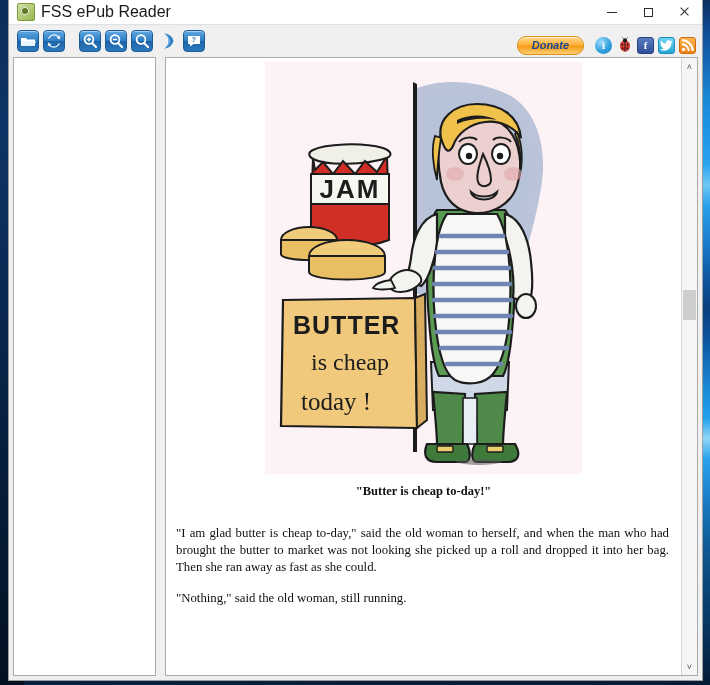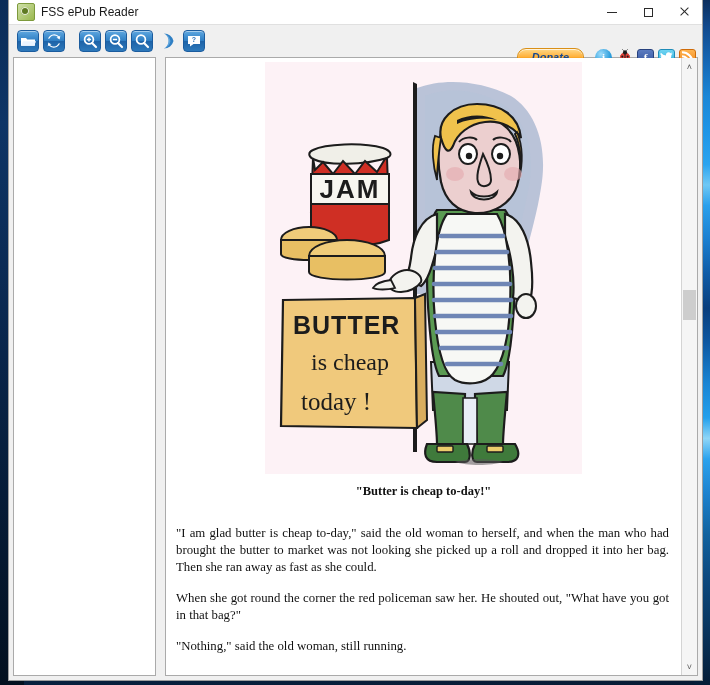--- a/index.html
+++ b/index.html
@@ -83,21 +83,21 @@
     content: "";
     position: absolute;
     left: 3px; top: 3px;
     width: 8px; height: 8px;
     border-radius: 50%;
     background: #5e7a22;
     box-shadow:
       0 0 0 1px #e9f0d6 inset;
   }
   #title-text {
-    font-size: 12px;
+    font-size: 16px;
     color: #1a1a1a;
     font-family: "Liberation Sans", sans-serif;
     white-space: nowrap;
   }
   #window-controls {
     position: absolute;
     right: 0; top: 0;
     height: 24px;
     display: flex;
   }
@@ -145,21 +145,21 @@
   .tb-gap { width: 10px; flex: 0 0 auto; }
   .tb-plain {
     background: none;
     border: none;
     box-shadow: none;
   }
   .tb-svg { position:absolute; left:0; top:0; }
 
   #toolbar-right {
     position: absolute;
-    right: 6px; top: 16px;
+    right: 6px; top: 4px;
     height: 32px;
     display: flex;
     align-items: center;
   }
   #donate-button {
     height: 17px;
     padding: 0 14px;
     border-radius: 9px;
     background: linear-gradient(180deg,#ffd98a 0%, #ffb23d 45%, #f59b18 55%, #ffcf73 100%);
     border: 1px solid #d98f16;
@@ -546,21 +546,20 @@
 
                 <path d="M190 400 C200 396 226 396 238 400 C226 404 202 404 190 400 Z" fill="#5a5a5a" opacity=".55"></path>
               </svg>
             </div>
           </div>
 
           <div id="figure-caption">"Butter is cheap to-day!"</div>
 
           <div id="para-block">
             <p class="book-para">"I am glad butter is cheap to-day," said the old woman to herself, and when the man who had brought the butter to market was not looking she picked up a roll and dropped it into her bag. Then she ran away as fast as she could.</p>
-            <p class="book-para">When she got round the corner the red policeman saw her. He shouted out, "What have you got in that bag?"</p>
             <p class="book-para">"Nothing," said the old woman, still running.</p>
           </div>
           <div id="para-clipped">
             <p class="book-para">&nbsp;</p>
           </div>
 
         </div>
 
         <div id="reader-scrollbar">
           <div class="sb-arrow">˄</div>

